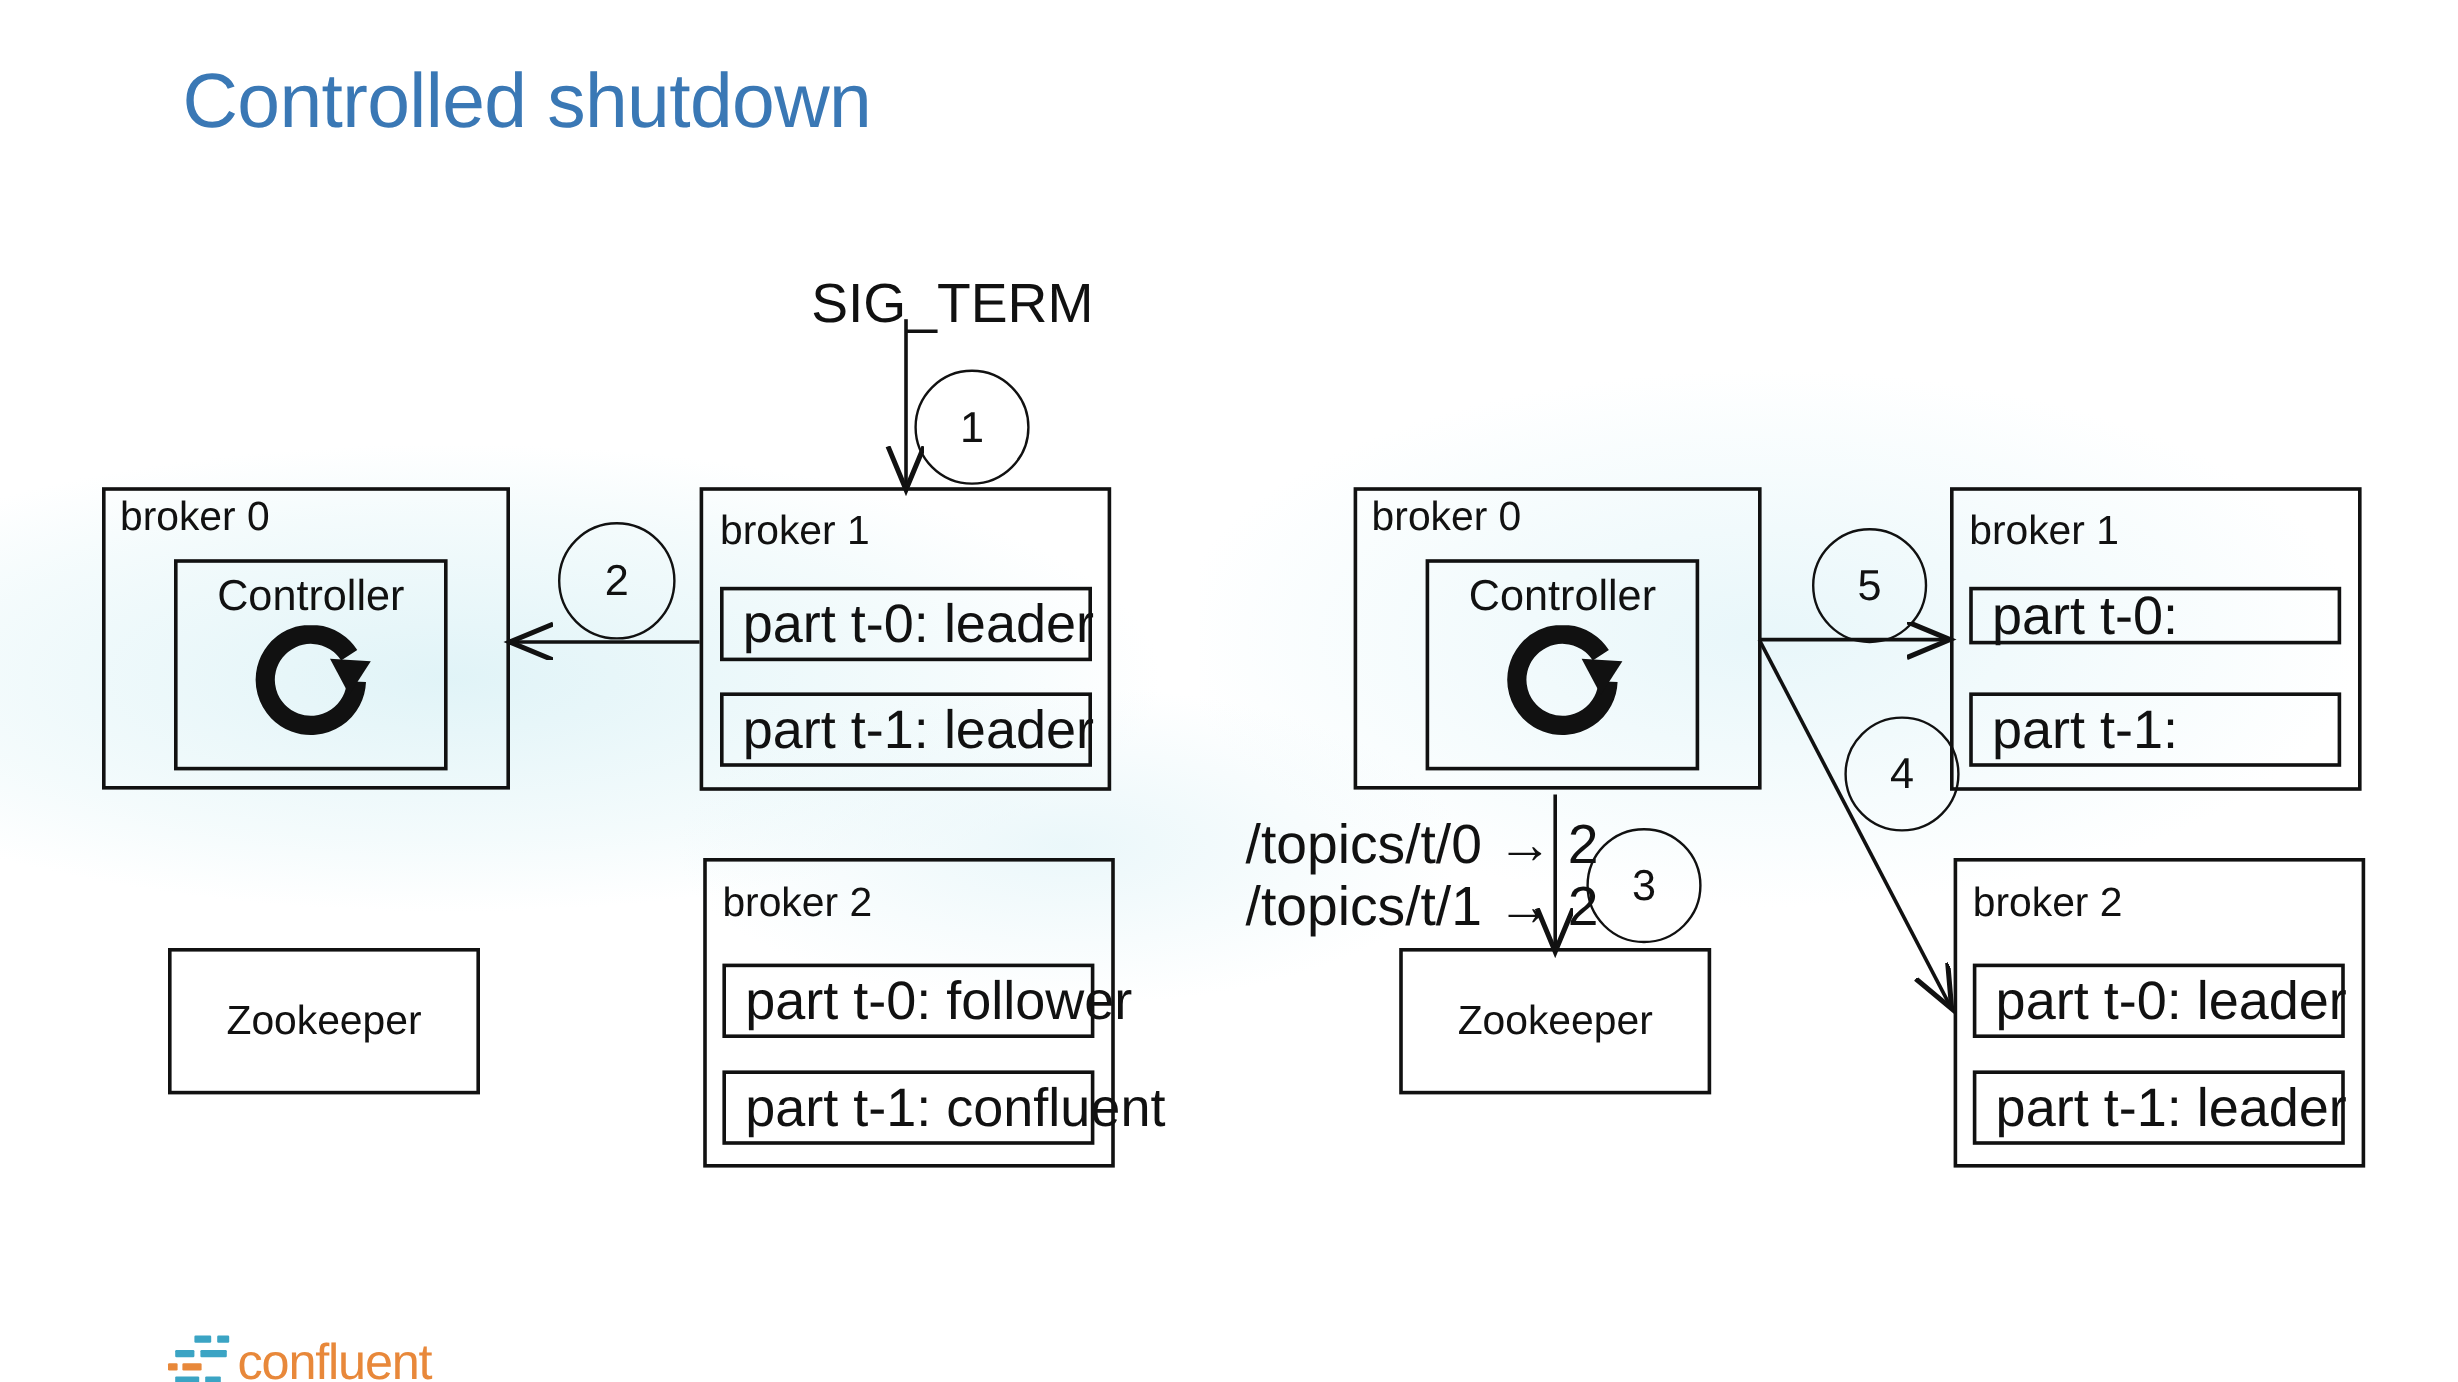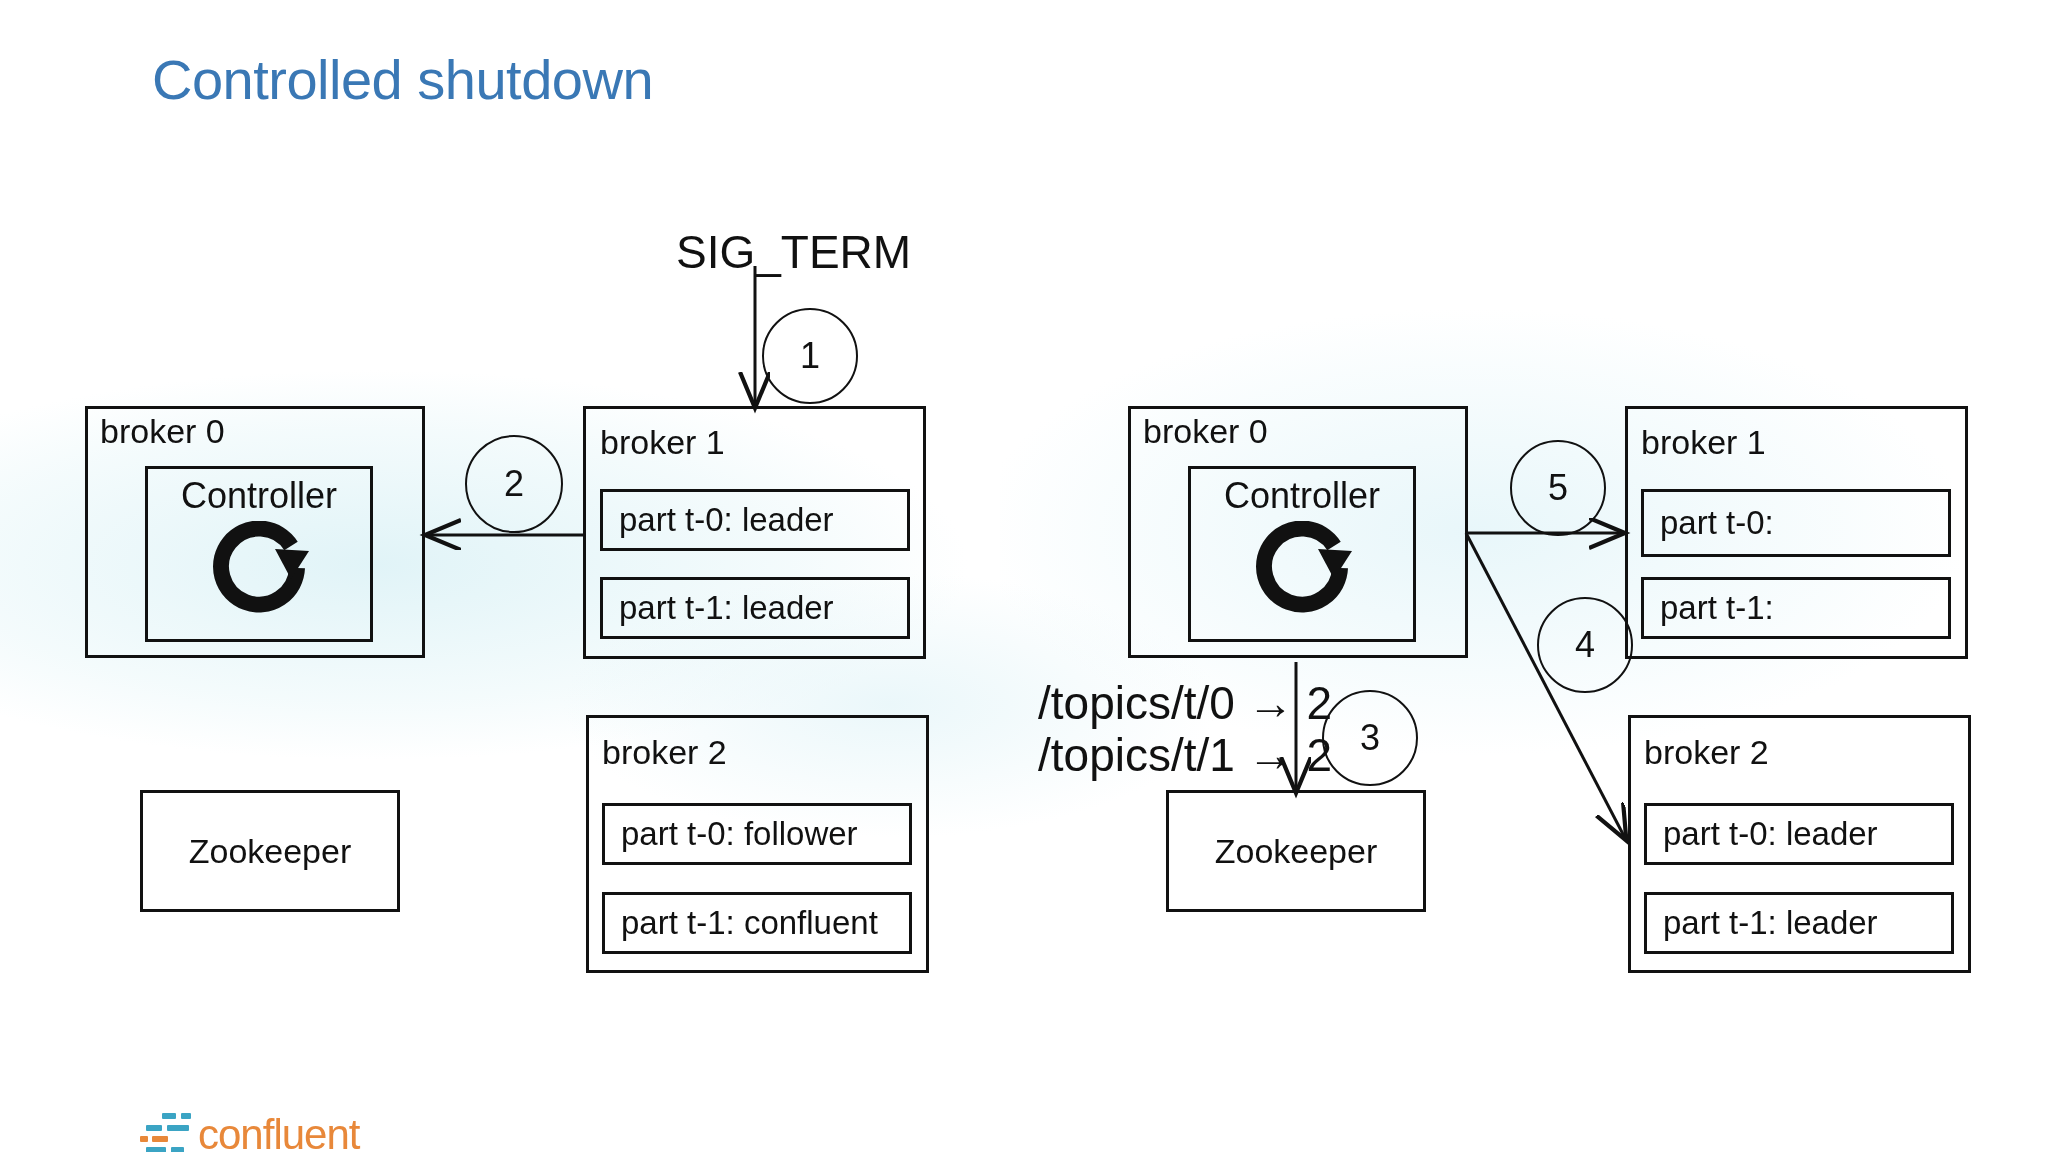--- a/index.html
+++ b/index.html
@@ -37,21 +37,21 @@
     left: 480px; top: 540px;
     width: 820px; height: 330px;
     background: radial-gradient(ellipse 420px 170px at 50% 50%, rgba(226,244,248,0.7) 0%, rgba(255,255,255,0) 78%);
     pointer-events: none;
   }
 
   #title {
     position: absolute;
     left: 152px;
     top: 48px;
-    font-size: 56px;
+    font-size: 64px;
     font-weight: 400;
     color: #3a78b5;
     letter-spacing: -0.5px;
     white-space: nowrap;
     line-height: 1.15;
   }
 
   
   .box {
     position: absolute;
@@ -68,21 +68,21 @@
   .part {
     position: absolute;
     box-sizing: border-box;
     border: 3px solid #111111;
     background: transparent;
     display: flex;
     align-items: center;
   }
   .part span {
     padding-left: 16px;
-    font-size: 33px;
+    font-size: 45px;
     color: #111111;
     white-space: nowrap;
   }
   .ctrl-box {
     position: absolute;
     box-sizing: border-box;
     border: 3px solid #111111;
     background: transparent;
   }
   .ctrl-title {
@@ -250,21 +250,21 @@
     </div>
   </div>
 
   <div class="free-text" style="left:1038px; top:676px;">/topics/t/0 → 2</div>
   <div class="free-text" style="left:1038px; top:728px;">/topics/t/1 → 2</div>
 
   <div class="zk" style="left:1166px; top:790px; width:260px; height:122px;">Zookeeper</div>
 
   <div class="box" style="left:1625px; top:406px; width:343px; height:253px;"></div>
   <div class="box-label" style="left:1641px; top:423px;">broker 1</div>
-  <div class="part" style="left:1641px; top:489px; width:310px; height:68px;">
+  <div class="part" style="left:1641px; top:489px; width:310px; height:48px;">
     <span>part t-0:</span>
   </div>
   <div class="part" style="left:1641px; top:577px; width:310px; height:62px;">
     <span>part t-1:</span>
   </div>
 
   <div class="box" style="left:1628px; top:715px; width:343px; height:258px;"></div>
   <div class="box-label" style="left:1644px; top:733px;">broker 2</div>
   <div class="part" style="left:1644px; top:803px; width:310px; height:62px;">
     <span>part t-0: leader</span>

